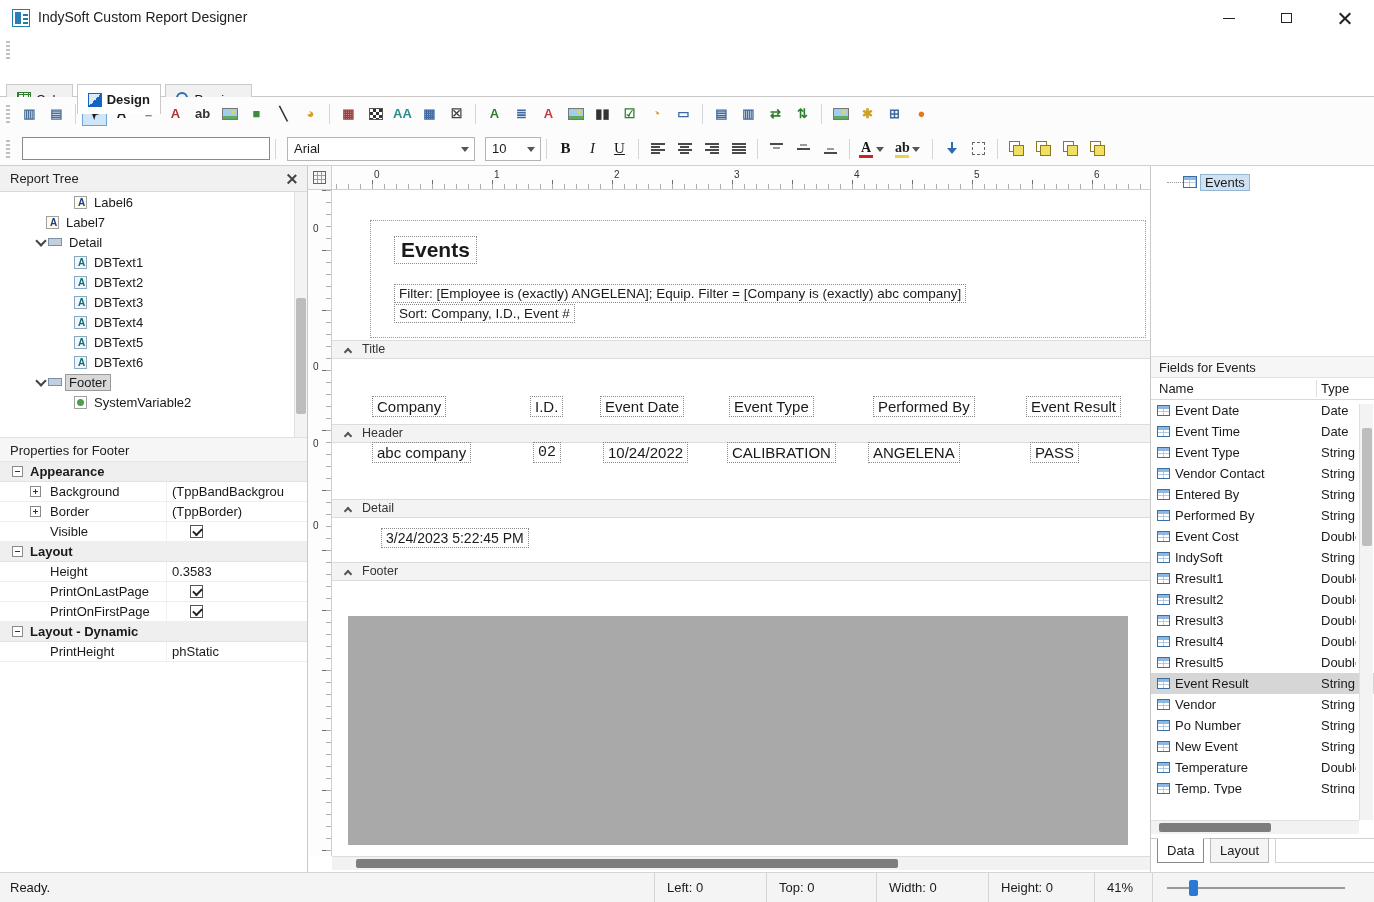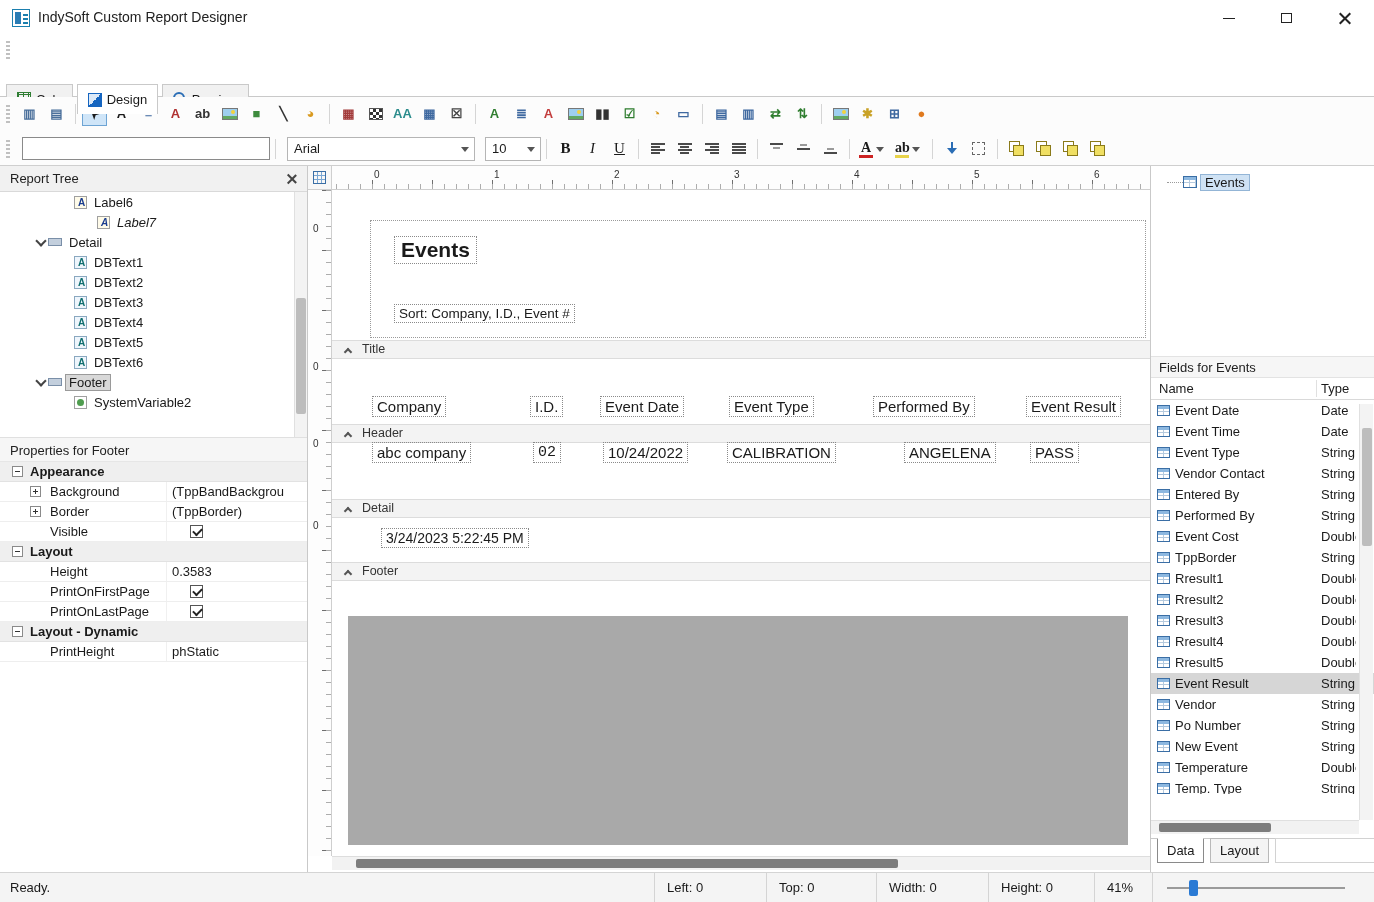--- a/index.html
+++ b/index.html
@@ -21,21 +21,21 @@
   .gl-x::before{transform:rotate(45deg)}.gl-x::after{transform:rotate(-45deg)}
 
   
   #dockstrip{position:absolute;left:0;top:36px;width:1374px;height:28px;background:#fff}
   .grip{display:inline-block;width:4px;height:18px;background:repeating-linear-gradient(to bottom,#c0c0c0 0 2px,transparent 2px 4px)}
   #dockstrip .grip{position:absolute;left:6px;top:5px}
 
   
   #tabbar{position:absolute;left:0;top:64px;width:1374px;height:33px;border-bottom:1px solid #c9c9c9;padding-left:6px;white-space:nowrap}
   .vtab{display:inline-flex;align-items:center;gap:5px;height:29px;margin-top:4px;padding:0 10px;border:1px solid #c9c9c9;border-bottom:none;background:#f1f1f1;cursor:pointer;vertical-align:bottom;position:relative}
-  .vtab.active{background:#fff;height:30px;margin-top:20px;margin-bottom:-1px;z-index:2;font-weight:normal}
+  .vtab.active{background:#fff;height:30px;margin-top:20px;margin-bottom:-1px;z-index:2;font-weight:bold}
   .vtab-ic{width:14px;height:14px;display:inline-block;position:relative}
   .ic-calc{border:1px solid #2e7d32;background-image:repeating-linear-gradient(0deg,#2e7d32 0 1px,transparent 1px 5px),repeating-linear-gradient(90deg,#2e7d32 0 1px,transparent 1px 5px)}
   .ic-design{border:1px solid #1565c0;background:linear-gradient(135deg,#dce9f7 50%,#1565c0 50%)}
   .ic-preview{width:14px;height:14px}
   .ic-preview::before{content:"";position:absolute;left:0;top:0;width:8px;height:8px;border:2px solid #2a6db5;border-radius:50%}
   .ic-preview::after{content:"";position:absolute;left:9px;top:9px;width:5px;height:2px;background:#2a6db5;transform:rotate(45deg)}
 
   
   #toolbar1{position:absolute;left:0;top:97px;width:1374px;height:34px;background:#fcfcfc;padding:4px 0 0 6px;white-space:nowrap}
   #toolbar1 .grip,#toolbar2 .grip{vertical-align:middle;margin-right:6px}
@@ -370,21 +370,21 @@
     <span class="pclose"></span>
   </div>
   <div id="report-tree">
 
       <div class="trow" style="padding-left: 60px;">
         <span class="texp"></span>
         <span class="ticon ic-label"></span>
         <span class="tlab">Label6</span>
       </div>
 
-      <div class="trow" style="padding-left: 83px; font-style: italic;">
+      <div class="trow" style="padding-left: 32px;">
         <span class="texp"></span>
         <span class="ticon ic-label"></span>
         <span class="tlab">Label7</span>
       </div>
 
       <div class="trow" style="padding-left: 34px;">
         <span class="texp show"></span>
         <span class="ticon ic-band"></span>
         <span class="tlab">Detail</span>
       </div>
@@ -483,28 +483,28 @@
 
       <div class="prow">
 
         <span class="plab">Height</span>
         <span class="pval">0.3583</span>
 
       </div>
 
       <div class="prow">
 
-        <span class="plab">PrintOnFirstPage</span>
+        <span class="plab">PrintOnLastPage</span>
         <span class="pval"></span>
         <span class="cb vis on"></span>
       </div>
 
       <div class="prow">
 
-        <span class="plab">PrintOnLastPage</span>
+        <span class="plab">PrintOnFirstPage</span>
         <span class="pval"></span>
         <span class="cb vis on"></span>
       </div>
 
       <div class="prow group">
         <span class="pm showpm"></span>
         <span class="plab">Layout - Dynamic</span>
         <span class="pval"></span>
 
       </div>
@@ -536,20 +536,21 @@
 <div id="v-ruler">
   <span class="vnum" style="top: 33px;">0</span>
     <span class="vnum" style="top: 171px;">0</span>
     <span class="vnum" style="top: 248px;">0</span>
     <span class="vnum" style="top: 330px;">0</span>
 </div>
 
 <div id="canvas">
   <div id="title-outline"></div>
   <div class="rpt-el" id="rpt-title">Events</div>
+  <div class="rpt-el" id="rpt-filter">Filter: [Employee is (exactly) ANGELENA]; Equip. Filter = [Company is (exactly) abc company]</div>
   <div class="rpt-el" id="rpt-sort">Sort: Company, I.D., Event #</div>
 
   <div class="band-bar" id="bar-title">
     <span class="bchev"></span>
     <span class="bname">Title</span>
   </div>
 
   <div id="hdr-row">
     <span class="hdr-el rpt-el" style="left: 40px;">Company</span>
       <span class="hdr-el rpt-el" style="left: 198px;">I.D.</span>
@@ -562,21 +563,21 @@
   <div class="band-bar" id="bar-header">
     <span class="bchev"></span>
     <span class="bname">Header</span>
   </div>
 
   <div id="det-row">
     <span class="det-el rpt-el" style="left: 40px;">abc company</span>
       <span class="det-el rpt-el" style="left: 201px; font-family: Liberation Mono, monospace;">02</span>
       <span class="det-el rpt-el" style="left: 271px;">10/24/2022</span>
       <span class="det-el rpt-el" style="left: 395px;">CALIBRATION</span>
-      <span class="det-el rpt-el" style="left: 572px; text-align: right;">ANGELENA</span>
+      <span class="det-el rpt-el" style="left: 536px; text-align: right;">ANGELENA</span>
       <span class="det-el rpt-el" style="left: 698px;">PASS</span>
   </div>
 
   <div class="band-bar" id="bar-detail">
     <span class="bchev"></span>
     <span class="bname">Detail</span>
   </div>
 
   <div class="rpt-el" id="rpt-footer">3/24/2023 5:22:45 PM</div>
 
@@ -645,21 +646,21 @@
       </div>
 
       <div class="frow">
         <span class="ic-table"></span>
         <span class="fname">Event Cost</span>
         <span class="ftype">Double</span>
       </div>
 
       <div class="frow">
         <span class="ic-table"></span>
-        <span class="fname">TppBorder</span>
+        <span class="fname">IndySoft</span>
         <span class="ftype">String</span>
       </div>
 
       <div class="frow">
         <span class="ic-table"></span>
         <span class="fname">Rresult1</span>
         <span class="ftype">Double</span>
       </div>
 
       <div class="frow">

